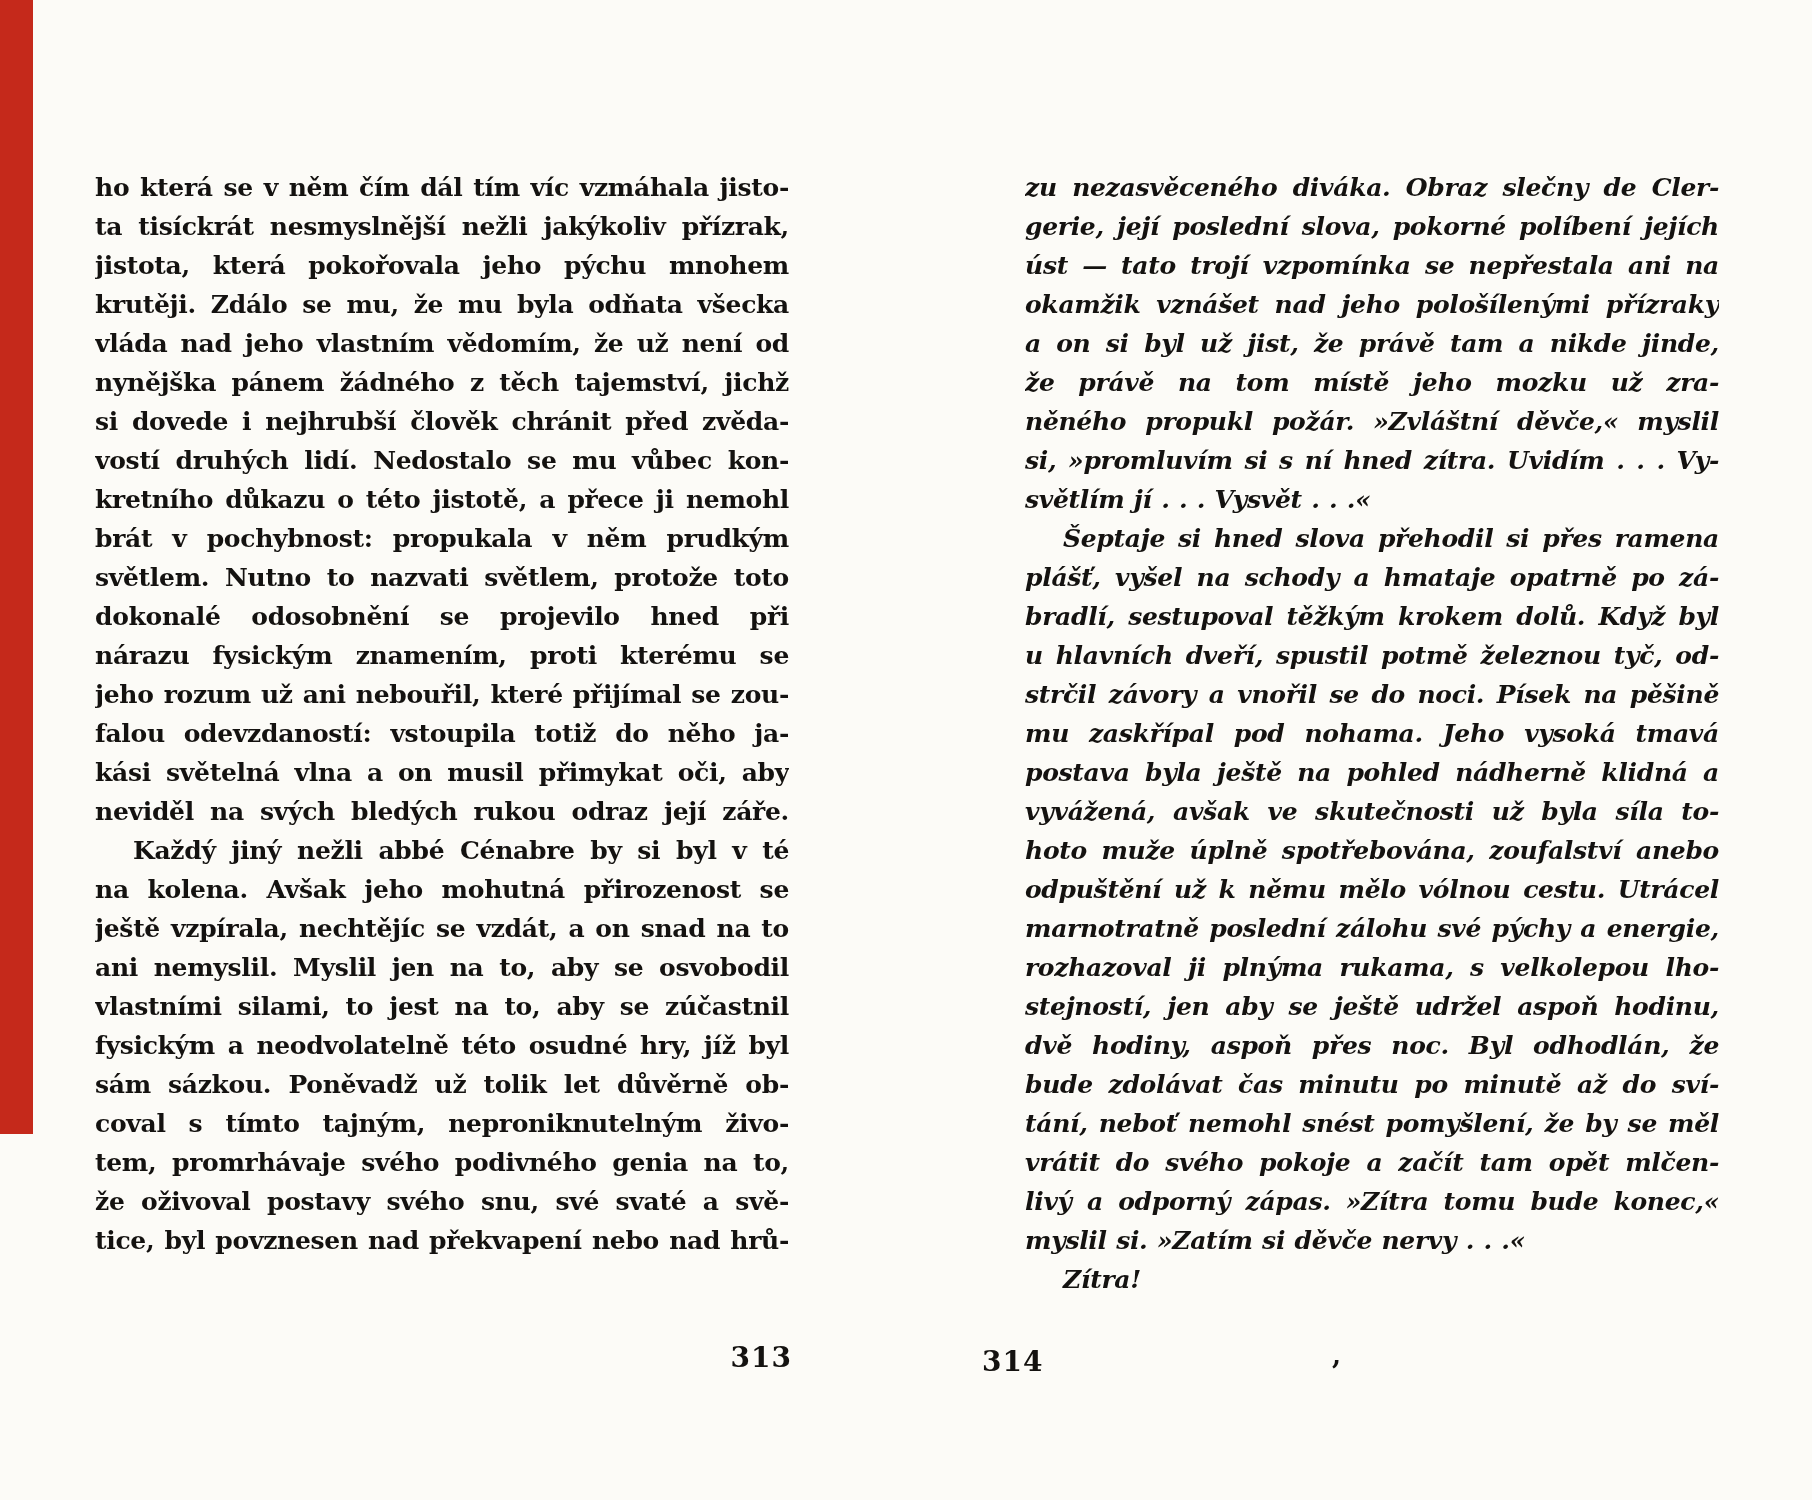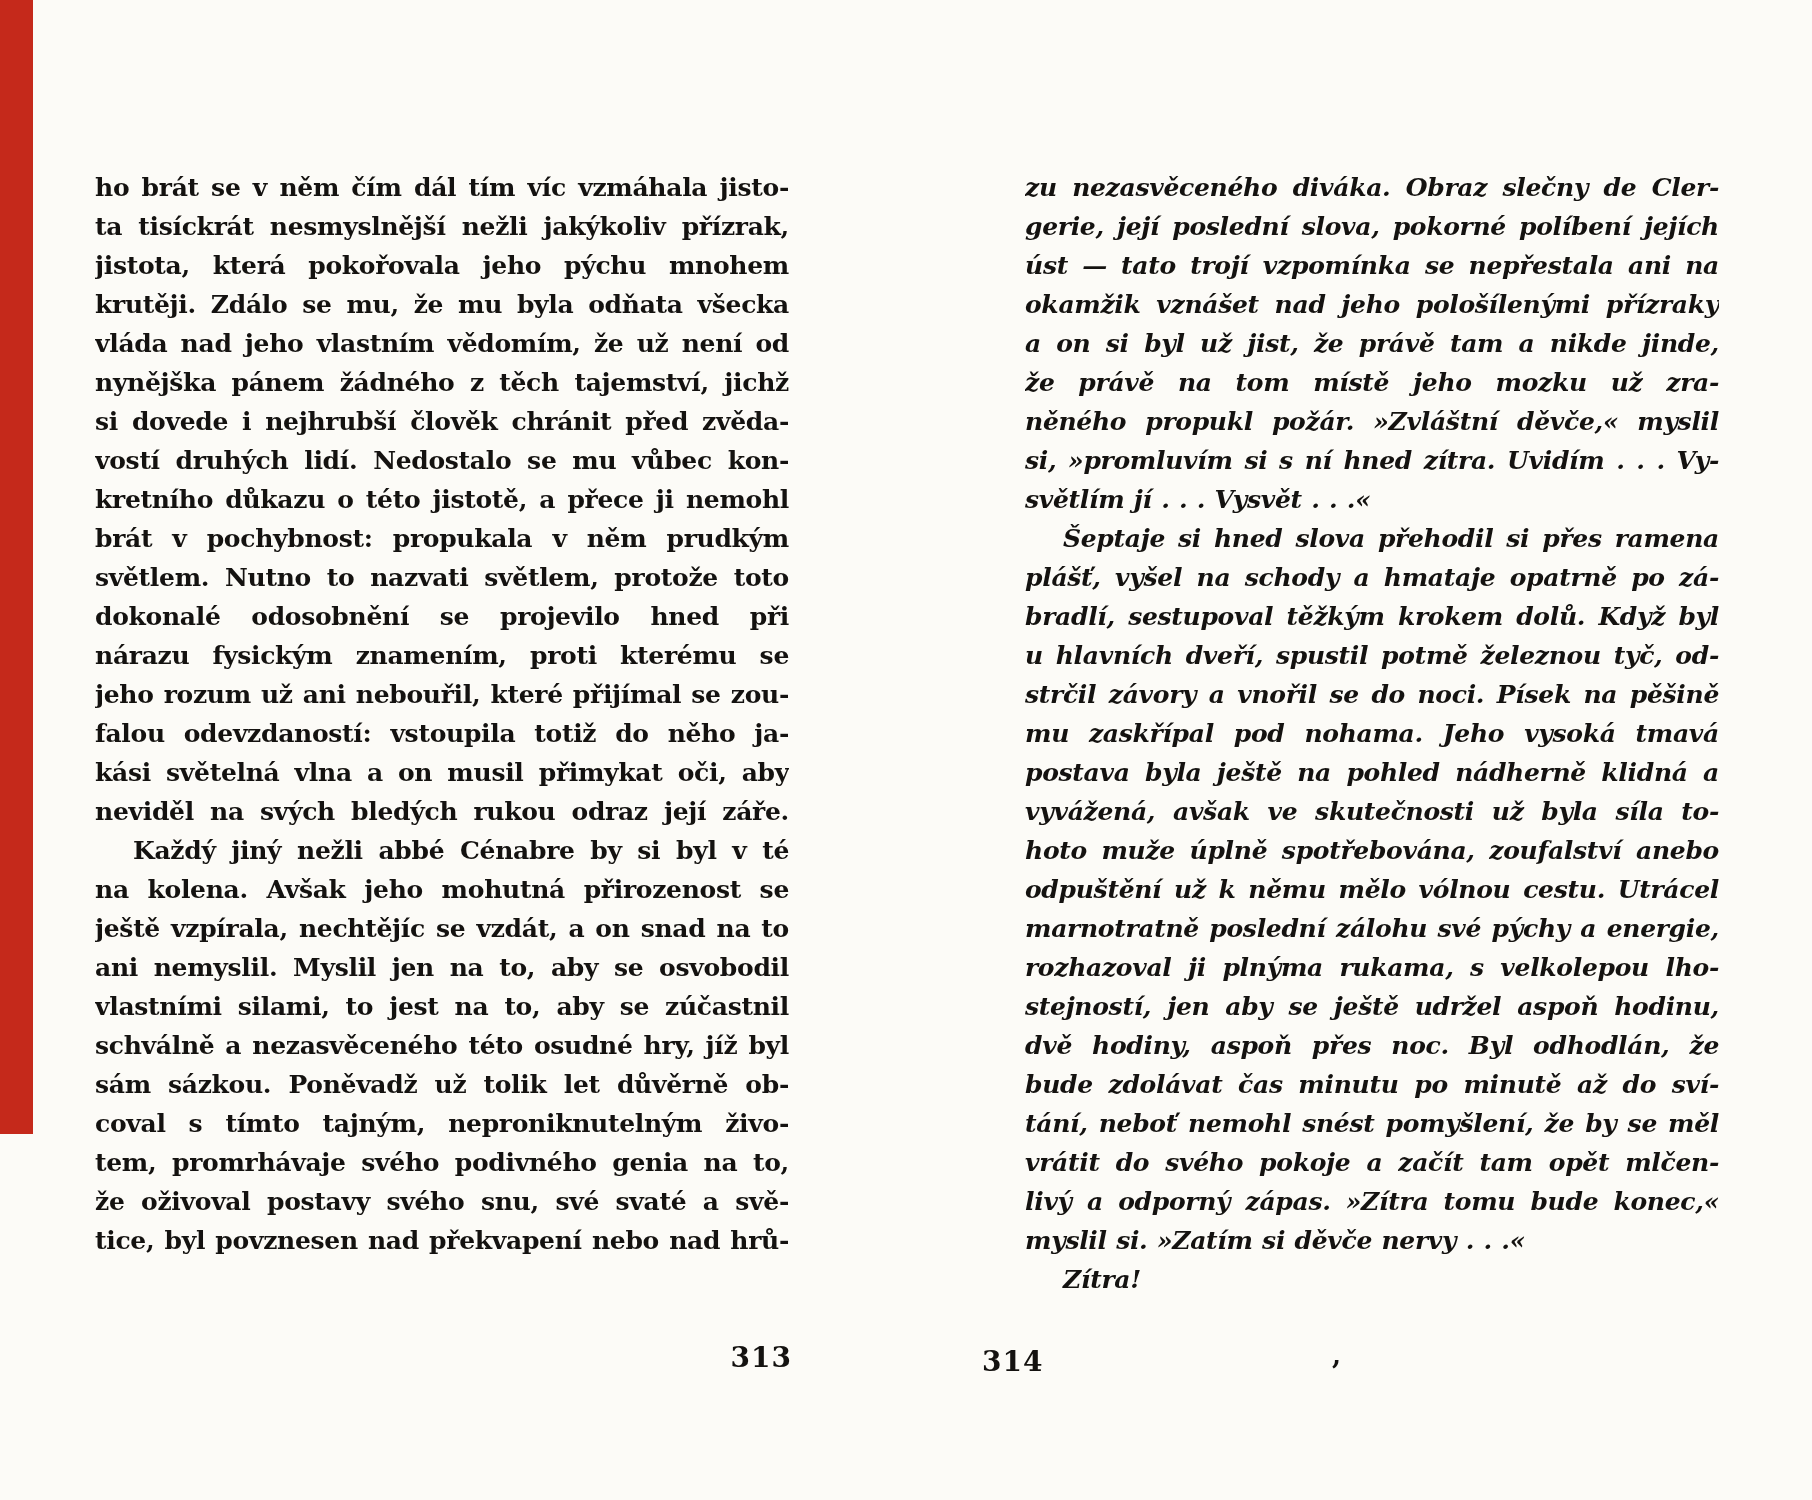--- a/index.html
+++ b/index.html
@@ -58,21 +58,21 @@
     font-size: 26px;
     font-weight: 700;
   }
 </style>
 </head>
 <body style="background: rgb(252, 251, 247); color: rgb(20, 18, 16);">
 
 <div class="ribbon" style="background: rgb(197, 41, 27);"></div>
 
 <div class="col col-left">
-  <div class="ln">ho brát se v něm čím dál tím víc vzmáhala jisto-</div>
+  <div class="ln">ho která se v něm čím dál tím víc vzmáhala jisto-</div>
   <div class="ln">ta tisíckrát nesmyslnější nežli jakýkoliv přízrak,</div>
   <div class="ln">jistota, která pokořovala jeho pýchu mnohem</div>
   <div class="ln">krutěji. Zdálo se mu, že mu byla odňata všecka</div>
   <div class="ln">vláda nad jeho vlastním vědomím, že už není od</div>
   <div class="ln">nynějška pánem žádného z těch tajemství, jichž</div>
   <div class="ln">si dovede i nejhrubší člověk chránit před zvěda-</div>
   <div class="ln">vostí druhých lidí. Nedostalo se mu vůbec kon-</div>
   <div class="ln">kretního důkazu o této jistotě, a přece ji nemohl</div>
   <div class="ln">brát v pochybnost: propukala v něm prudkým</div>
   <div class="ln">světlem. Nutno to nazvati světlem, protože toto</div>
@@ -80,21 +80,21 @@
   <div class="ln">nárazu fysickým znamením, proti kterému se</div>
   <div class="ln">jeho rozum už ani nebouřil, které přijímal se zou-</div>
   <div class="ln">falou odevzdaností: vstoupila totiž do něho ja-</div>
   <div class="ln">kási světelná vlna a on musil přimykat oči, aby</div>
   <div class="ln">neviděl na svých bledých rukou odraz její záře.</div>
   <div class="ln indent">Každý jiný nežli abbé Cénabre by si byl v té</div>
   <div class="ln">na kolena. Avšak jeho mohutná přirozenost se</div>
   <div class="ln">ještě vzpírala, nechtějíc se vzdát, a on snad na to</div>
   <div class="ln">ani nemyslil. Myslil jen na to, aby se osvobodil</div>
   <div class="ln">vlastními silami, to jest na to, aby se zúčastnil</div>
-  <div class="ln">schválně a nezasvěceného této osudné hry, jíž byl</div>
+  <div class="ln">fysickým a neodvolatelně této osudné hry, jíž byl</div>
   <div class="ln">sám sázkou. Poněvadž už tolik let důvěrně ob-</div>
   <div class="ln">coval s tímto tajným, neproniknutelným živo-</div>
   <div class="ln">tem, promrhávaje svého podivného genia na to,</div>
   <div class="ln">že oživoval postavy svého snu, své svaté a svě-</div>
   <div class="ln">tice, byl povznesen nad překvapení nebo nad hrů-</div>
 </div>
 
 <div class="col col-right">
   <div class="ln">zu nezasvěceného diváka. Obraz slečny de Cler-</div>
   <div class="ln">gerie, její poslední slova, pokorné políbení jejích</div>

